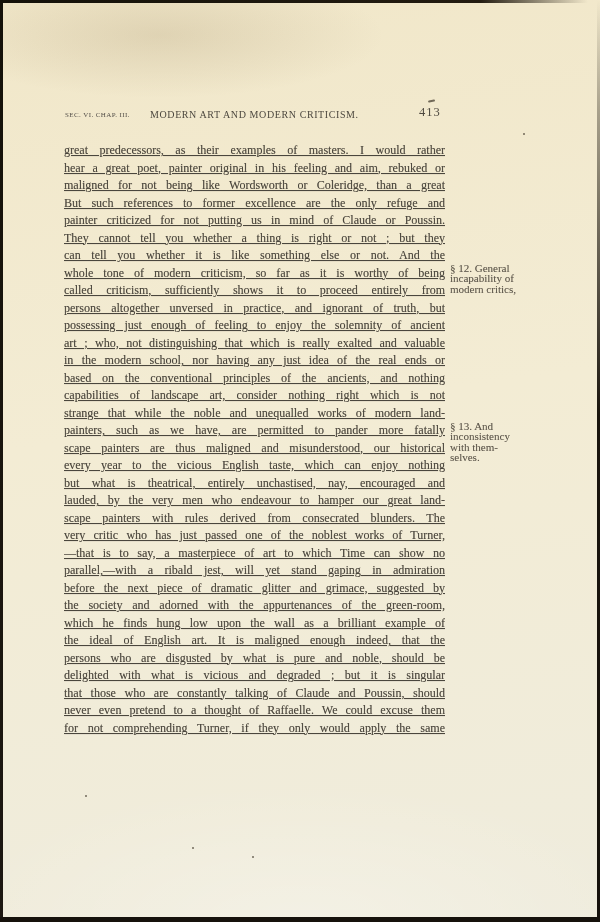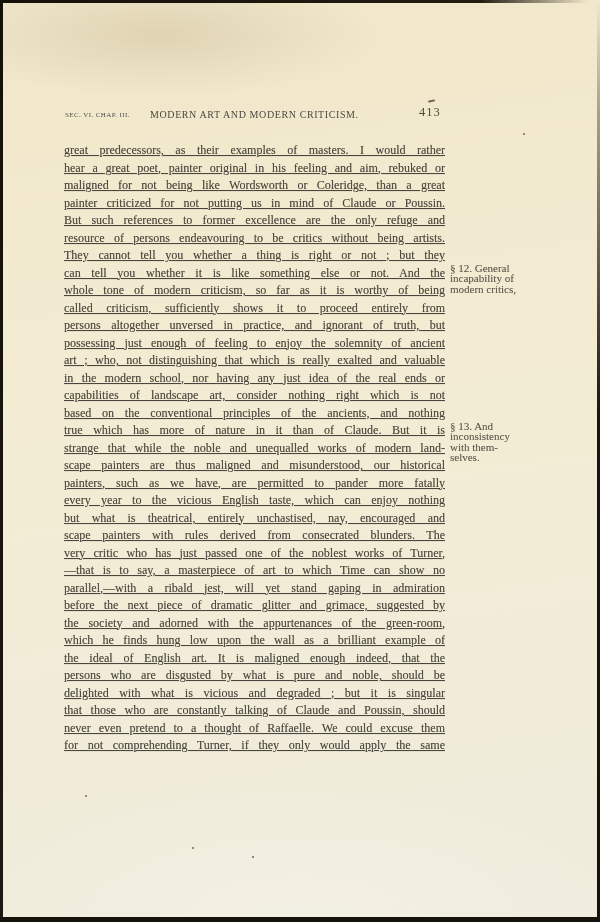--- a/index.html
+++ b/index.html
@@ -78,39 +78,38 @@
   <div class="header">
     <span class="sec">SEC. VI. CHAP. III.</span>
     <span class="running-title">MODERN ART AND MODERN CRITICISM.</span>
     <span class="pagenum">413</span>
   </div>
 
   <div class="body-text">
     <div class="line">great predecessors, as their examples of masters.  I would rather</div>
       <div class="line">hear a great poet, painter original in his feeling and aim, rebuked or</div>
       <div class="line">maligned for not being like Wordsworth or Coleridge, than a great</div>
+      <div class="line">But such references to former excellence are the only refuge and</div>
       <div class="line">painter criticized for not putting us in mind of Claude or Poussin.</div>
-      <div class="line">But such references to former excellence are the only refuge and</div>
-      <div class="line">resource of persons endeavouring to be critics without being artists.</div>
       <div class="line">They cannot tell you whether a thing is right or not ; but they</div>
       <div class="line">can tell you whether it is like something else or not.  And the</div>
       <div class="line">whole tone of modern criticism, so far as it is worthy of being</div>
       <div class="line">called criticism, sufficiently shows it to proceed entirely from</div>
       <div class="line">persons altogether unversed in practice, and ignorant of truth, but</div>
       <div class="line">possessing just enough of feeling to enjoy the solemnity of ancient</div>
       <div class="line">art ; who, not distinguishing that which is really exalted and valuable</div>
       <div class="line">in the modern school, nor having any just idea of the real ends or</div>
+      <div class="line">based on the conventional principles of the ancients, and nothing</div>
       <div class="line">capabilities of landscape art, consider nothing right which is not</div>
-      <div class="line">based on the conventional principles of the ancients, and nothing</div>
-      <div class="line">true which has more of nature in it than of Claude.  But it is</div>
       <div class="line">strange that while the noble and unequalled works of modern land-</div>
+      <div class="line">painters, such as we have, are permitted to pander more fatally</div>
       <div class="line">scape painters are thus maligned and misunderstood, our historical</div>
-      <div class="line">painters, such as we have, are permitted to pander more fatally</div>
       <div class="line">every year to the vicious English taste, which can enjoy nothing</div>
       <div class="line">but what is theatrical, entirely unchastised, nay, encouraged and</div>
+      <div class="line">lauded, by the very men who endeavour to hamper our great land-</div>
       <div class="line">scape painters with rules derived from consecrated blunders.  The</div>
       <div class="line">very critic who has just passed one of the noblest works of Turner,</div>
       <div class="line">—that is to say, a masterpiece of art to which Time can show no</div>
       <div class="line">parallel,—with a ribald jest, will yet stand gaping in admiration</div>
       <div class="line">before the next piece of dramatic glitter and grimace, suggested by</div>
       <div class="line">the society and adorned with the appurtenances of the green-room,</div>
       <div class="line">which he finds hung low upon the wall as a brilliant example of</div>
       <div class="line">the ideal of English art.  It is maligned enough indeed, that the</div>
       <div class="line">persons who are disgusted by what is pure and noble, should be</div>
       <div class="line">delighted with what is vicious and degraded ; but it is singular</div>

